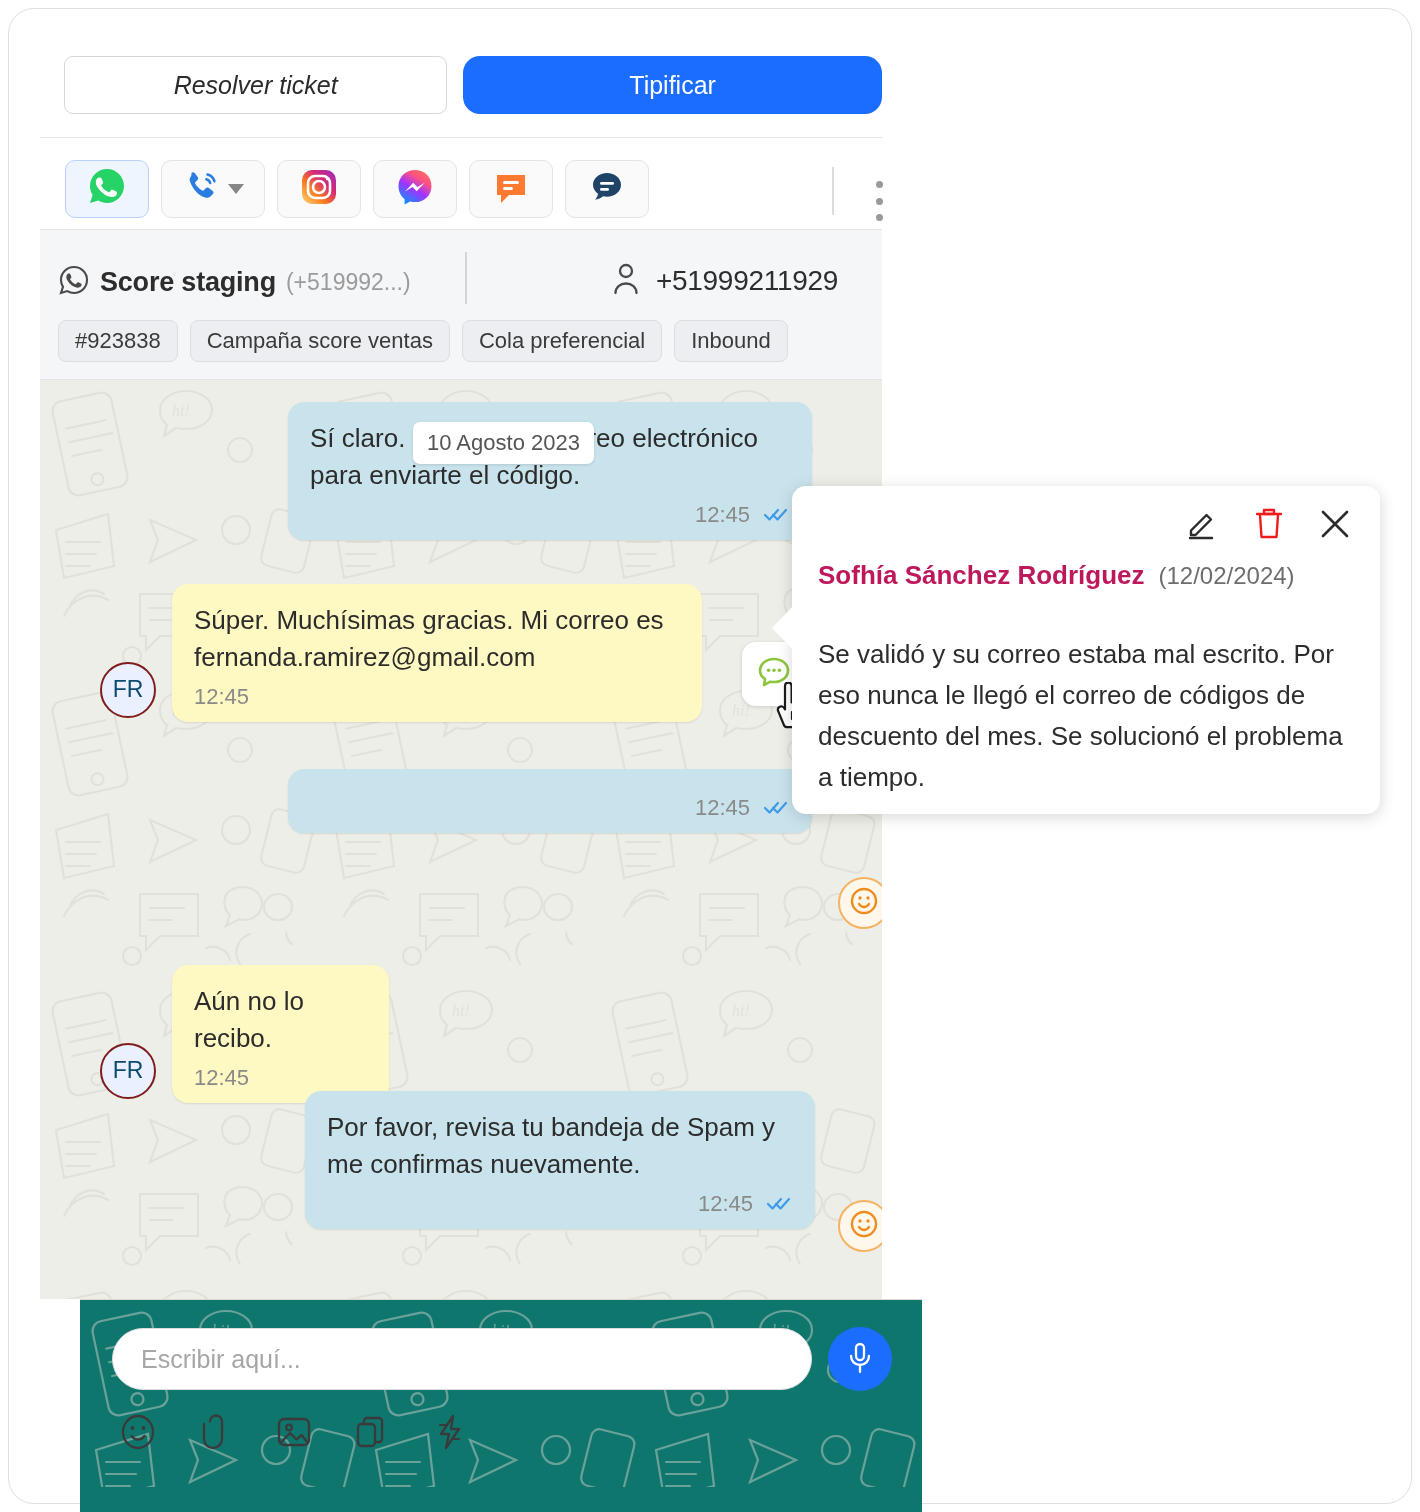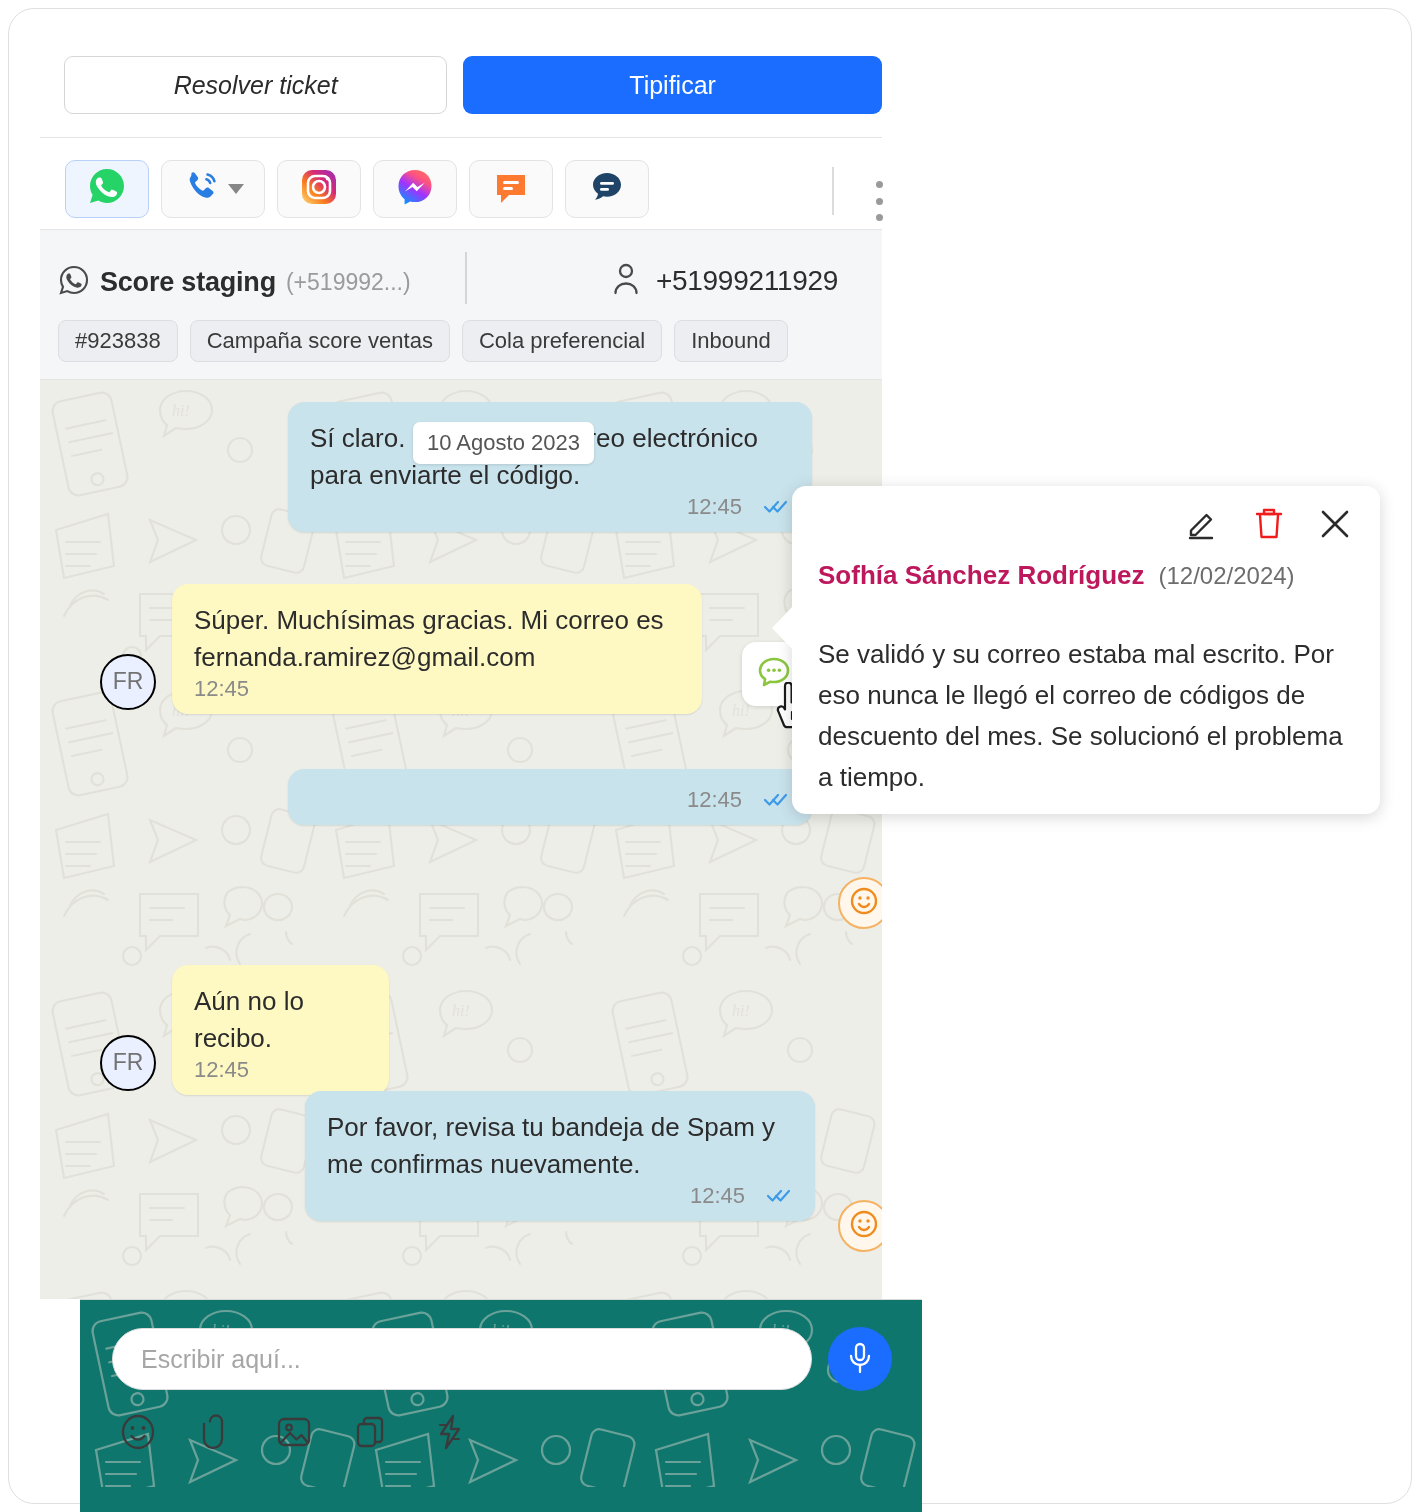--- a/index.html
+++ b/index.html
@@ -63,21 +63,21 @@
     align-items: center;
     justify-content: center;
     cursor: pointer;
     font-family: "Liberation Sans", sans-serif;
     font-style: italic;
   }
   .btn-tipificar {
     width: 424px;
     height: 58px;
     border: none;
-    border-radius: 9px;
+    border-radius: 17px;
     background: #1A6DFF;
     color: #ffffff;
     font-size: 25px;
     display: flex;
     align-items: center;
     justify-content: center;
     cursor: pointer;
     font-family: "Liberation Sans", sans-serif;
   }
 
@@ -258,35 +258,36 @@
     position: relative;
   }
   .bubble.out { background: #c9e3ec; }
   .bubble.in  { background: #fef9c3; }
   .bubble p {
     font-size: 26px;
     line-height: 1.42;
     color: #2c2c2c;
   }
   .meta {
-    display: flex;
-    align-items: center;
-    gap: 22px;
+    margin-top: 8px;
+    display: flex;
+    align-items: center;
+    gap: 14px;
     font-size: 22px;
     color: #8a8a8a;
   }
   .meta.right { justify-content: flex-end; }
   .ticks { display: inline-block; }
 
   .avatar {
     width: 56px; height: 56px;
     border-radius: 50%;
     background: #eaf0ff;
-    border: 2px solid #000000;
-    color: #737373;
+    border: 2px solid #7f1d1d;
+    color: #0c4a6e;
     font-size: 23px;
     display: flex;
     align-items: center;
     justify-content: center;
     margin-right: 16px;
     margin-bottom: 4px;
     flex: none;
   }
 
   

